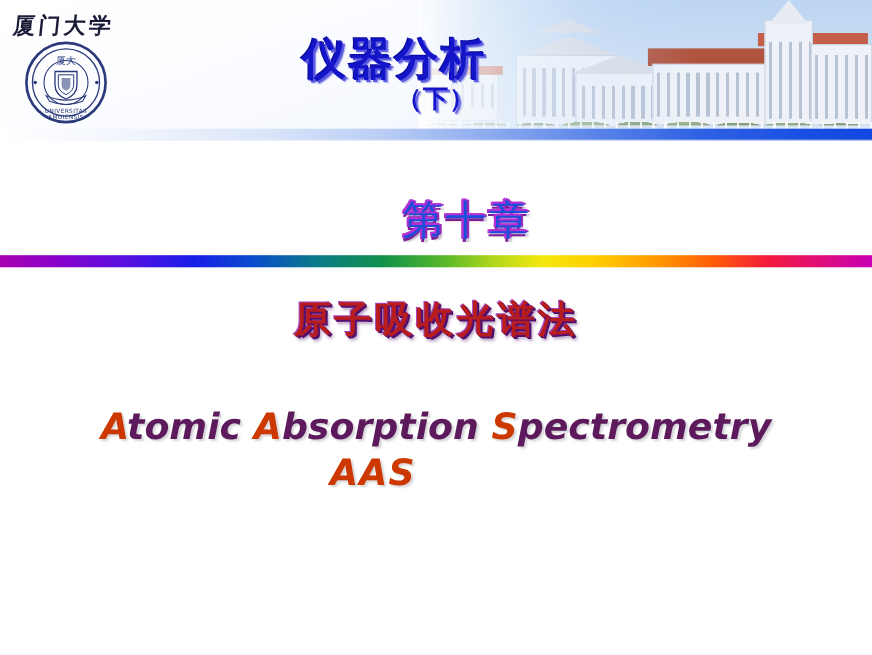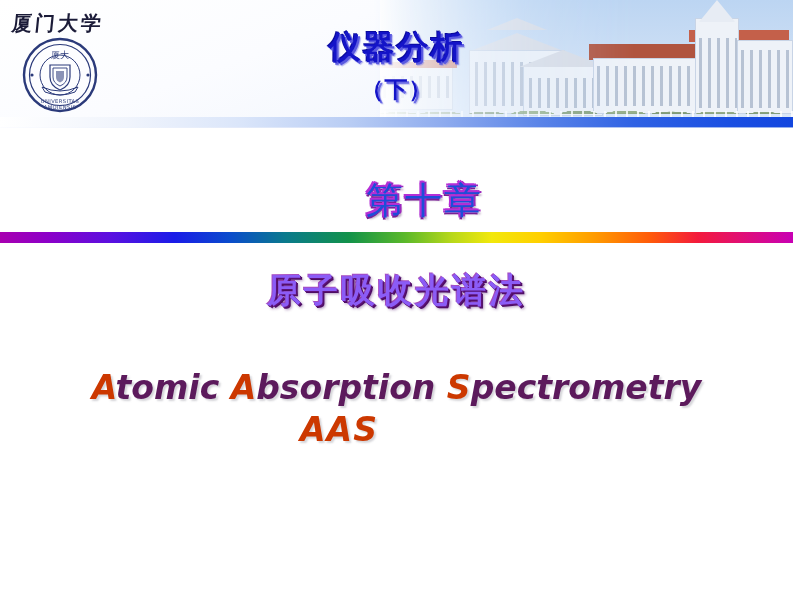--- a/index.html
+++ b/index.html
@@ -236,21 +236,21 @@
   .main-title-cn {
     position: absolute;
     left: 0;
     top: 268px;
     width: 793px;
     text-align: center;
     font-family: "DejaVu Sans", "Liberation Sans", sans-serif;
     font-size: 34px;
     font-weight: bold;
     letter-spacing: 3px;
-    color: #8b5cf6;
+    color: #b91c1c;
     text-shadow:
        1px  1px 0 #5d1177,
        2px  2px 0 #4d0d63,
        3px  3px 3px rgba(80,20,110,0.45),
       -1px -1px 0 #a64dc0;
   }
 
   
   .main-title-en {
     position: absolute;
@@ -280,24 +280,24 @@
     font-weight: bold;
     color: #cc3800;
     letter-spacing: 1px;
     text-shadow: 2px 2px 2px rgba(150,150,160,0.40);
   }
 
   .header-title-cn {
     position: absolute;
     left: 0;
     top: 26px;
-    width: 793px;
-    text-align: center;
-    font-family: "DejaVu Sans", "Liberation Sans", sans-serif;
-    font-size: 32px;
+    width: 717px;
+    text-align: center;
+    font-family: "DejaVu Sans", "Liberation Sans", sans-serif;
+    font-size: 40px;
     font-weight: bold;
     letter-spacing: 2px;
     color: #1414c8;
     text-shadow:
        2px  2px 0 #5a5ae0,
        3px  3px 1px rgba(120,120,225,0.55),
       -1px -1px 0 #0a0a9e;
   }
   .header-subtitle-cn {
     position: absolute;

